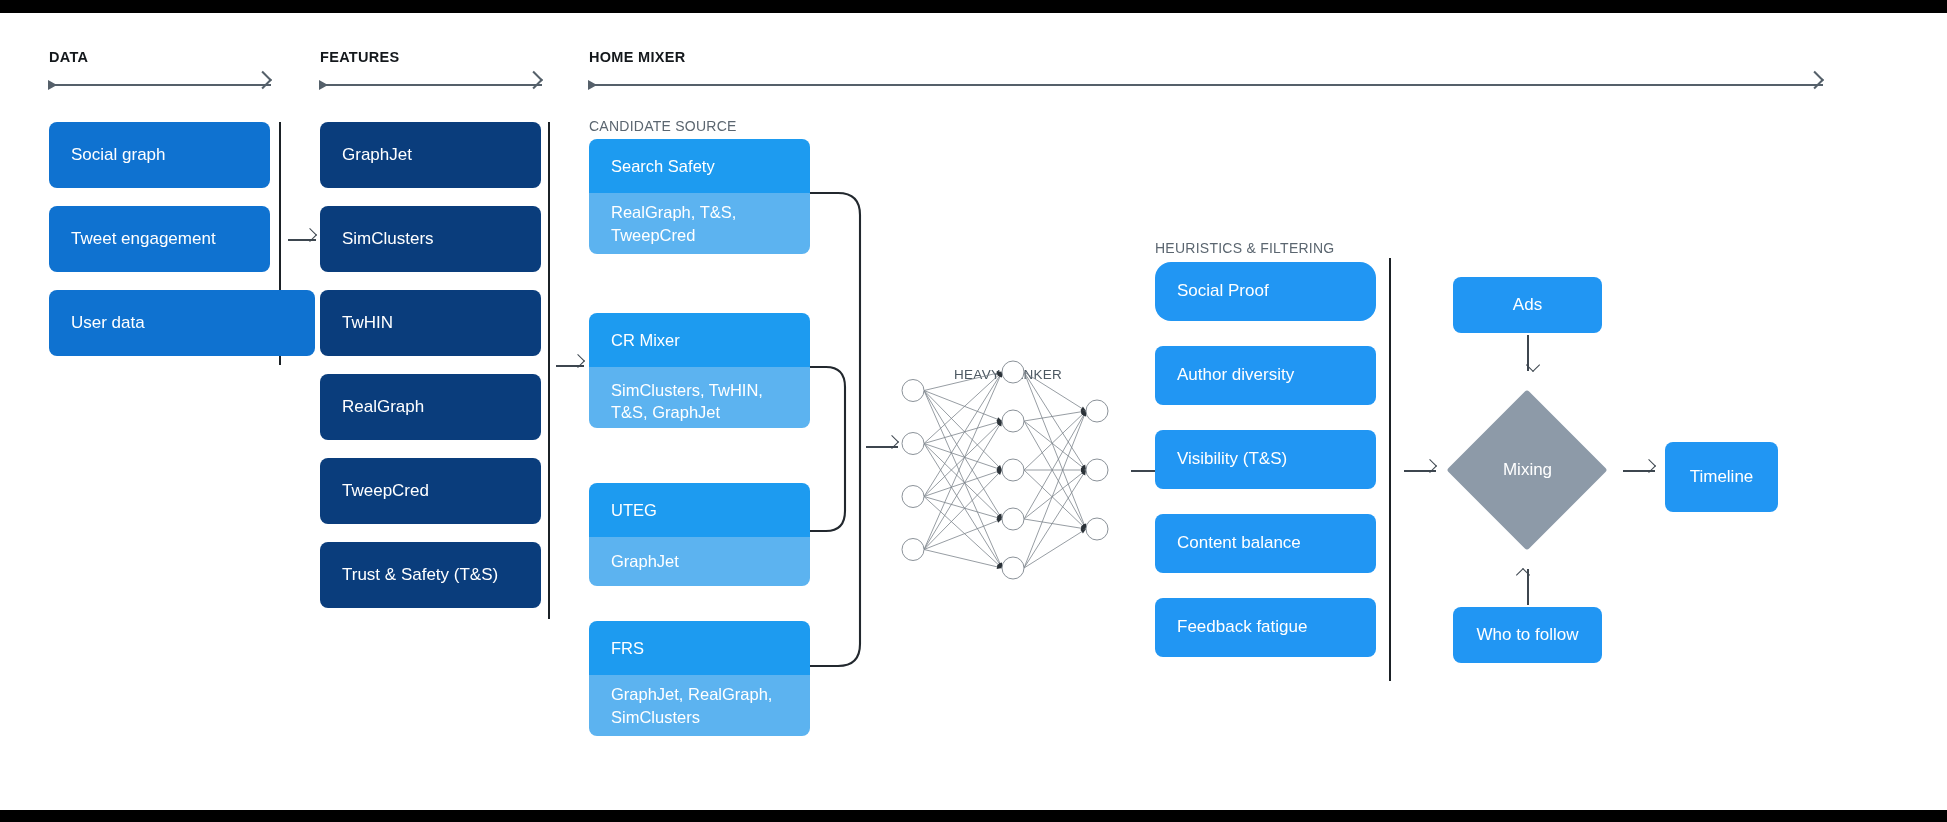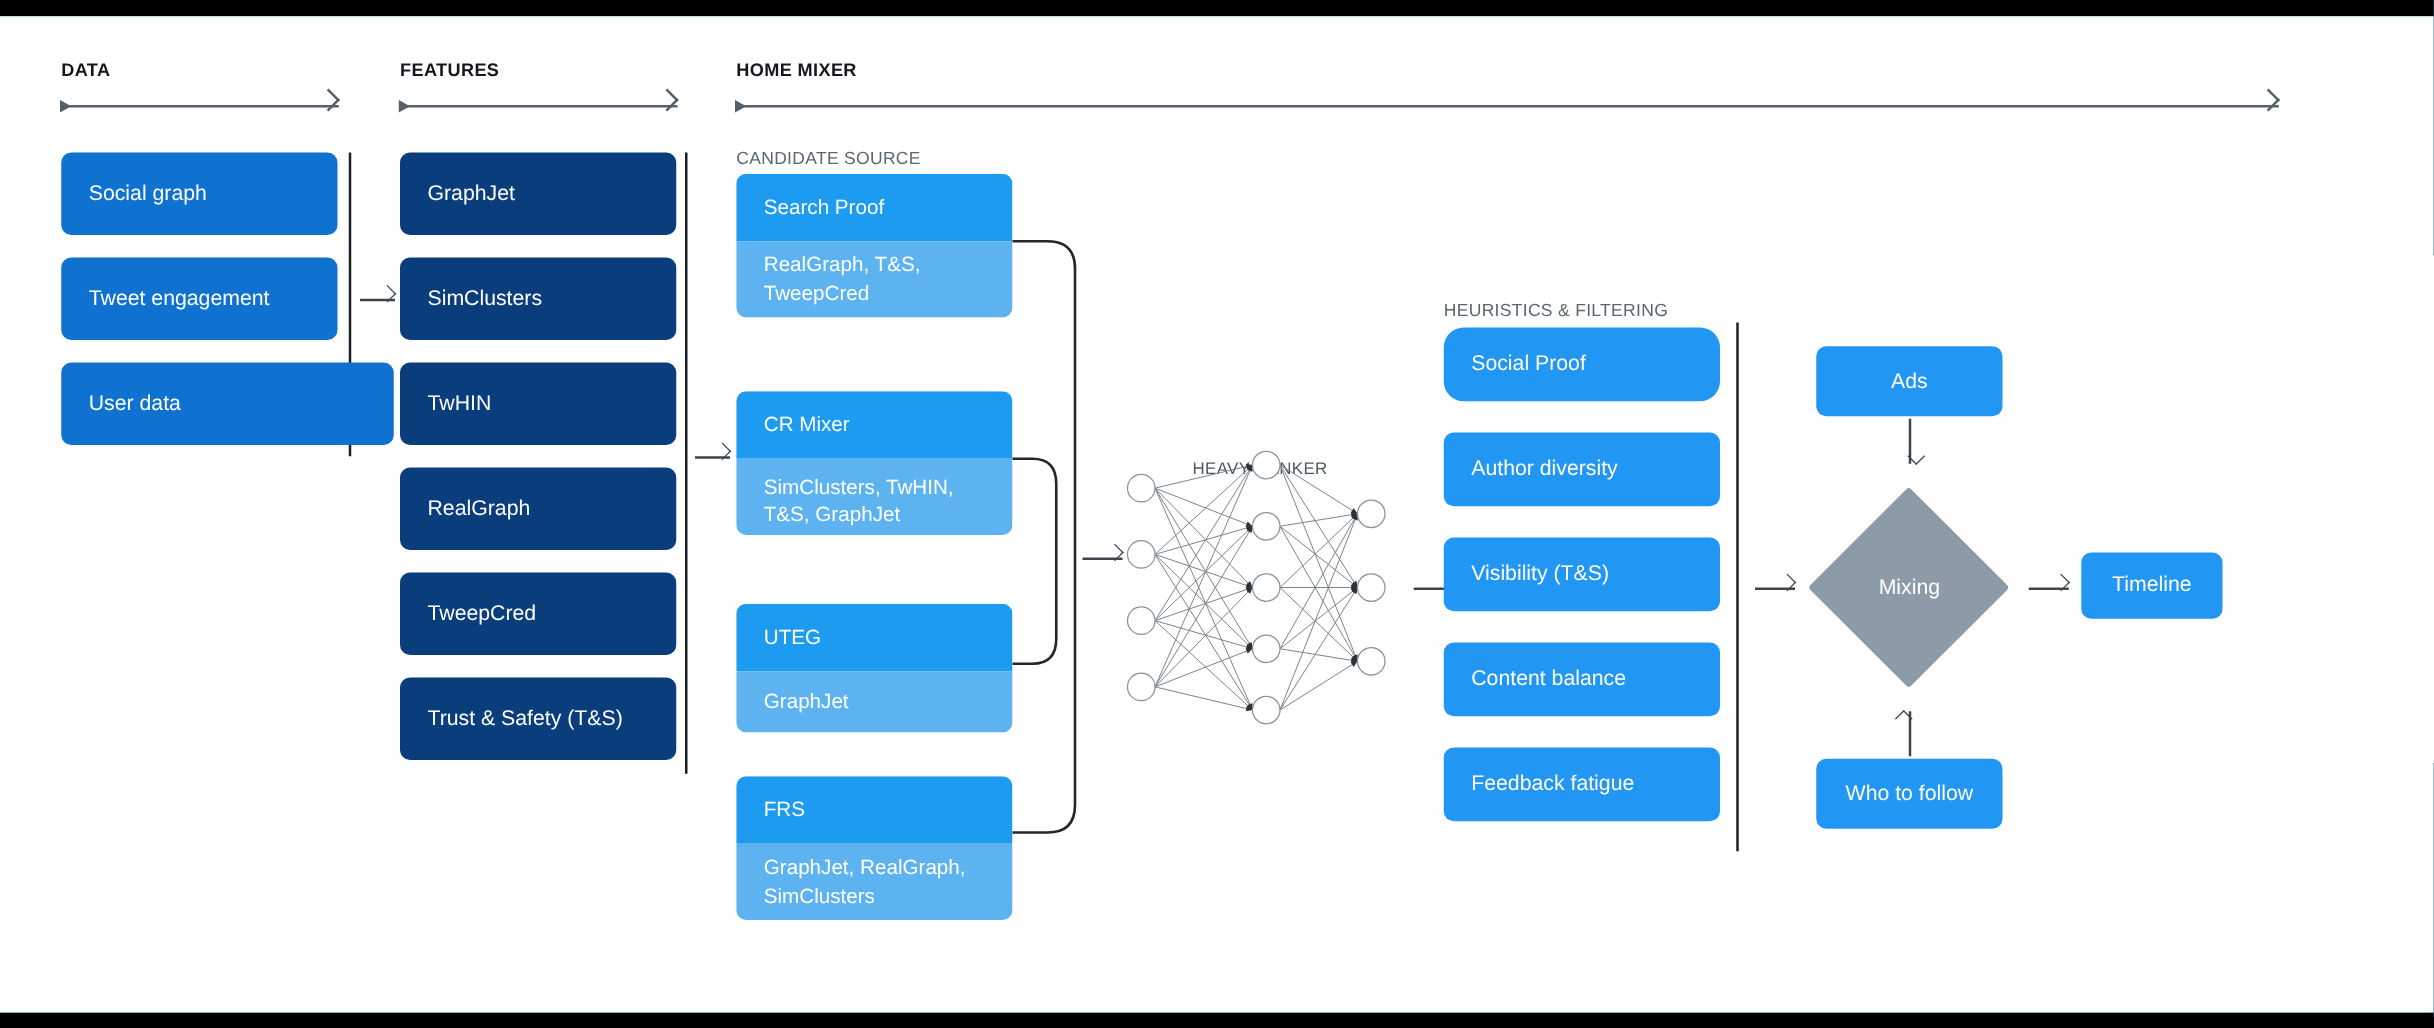--- a/index.html
+++ b/index.html
@@ -11,21 +11,21 @@
     width: 1947px;
     height: 822px;
     overflow: hidden;
     font-family: "Liberation Sans", sans-serif;
   }
 
   #stage {
     position: relative;
     width: 1947px;
     height: 822px;
-    background: #0ea5e9;
+    background: #b91c1c;
   }
 
   
   #canvas {
     position: absolute;
     left: 0;
     top: 13px;
     width: 1947px;
     height: 797px;
     background: #ffffff;
@@ -263,21 +263,21 @@
     <div class="box feat" style="left:320px; top:445px; width:221px; height:66px;">
       <span>TweepCred</span>
     </div>
     <div class="box feat" style="left:320px; top:529px; width:221px; height:66px;">
       <span>Trust &amp; Safety (T&amp;S)</span>
     </div>
 
     <div class="arrow-r" style="left:556px; top:352px; width:28px;"></div>
 
     <div class="cand" style="left:589px; top:126px; width:221px; height:115px;">
-      <div class="head" style="height:54px;">Search Proof</div>
+      <div class="head" style="height:54px;">Search Safety</div>
       <div class="body" style="height:61px;">RealGraph, T&amp;S,
 TweepCred</div>
     </div>
 
     <div class="cand" style="left:589px; top:300px; width:221px; height:115px;">
       <div class="head" style="height:54px;">CR Mixer</div>
       <div class="body" style="height:68px;">SimClusters, TwHIN,
 T&amp;S, GraphJet</div>
     </div>
 
@@ -415,18 +415,18 @@
 
     <div class="diamond" style="left:1470px; top:400px; width:114px; height:114px;"></div>
     <div class="diamond-label" style="left:1450px; top:440px; width:155px; height:34px;">Mixing</div>
 
     <div class="arrow-u" style="left:1527px; top:556px; height:36px;"></div>
     <div class="box out" style="left:1453px; top:594px; width:149px; height:56px;">
       <span>Who to follow</span>
     </div>
 
     <div class="arrow-r" style="left:1623px; top:457px; width:32px;"></div>
-    <div class="box out" style="left:1665px; top:429px; width:113px; height:53px;">
+    <div class="box out" style="left:1665px; top:429px; width:113px; height:70px;">
       <span>Timeline</span>
     </div>
 
   </div>
 </div>
 
 </body></html>

